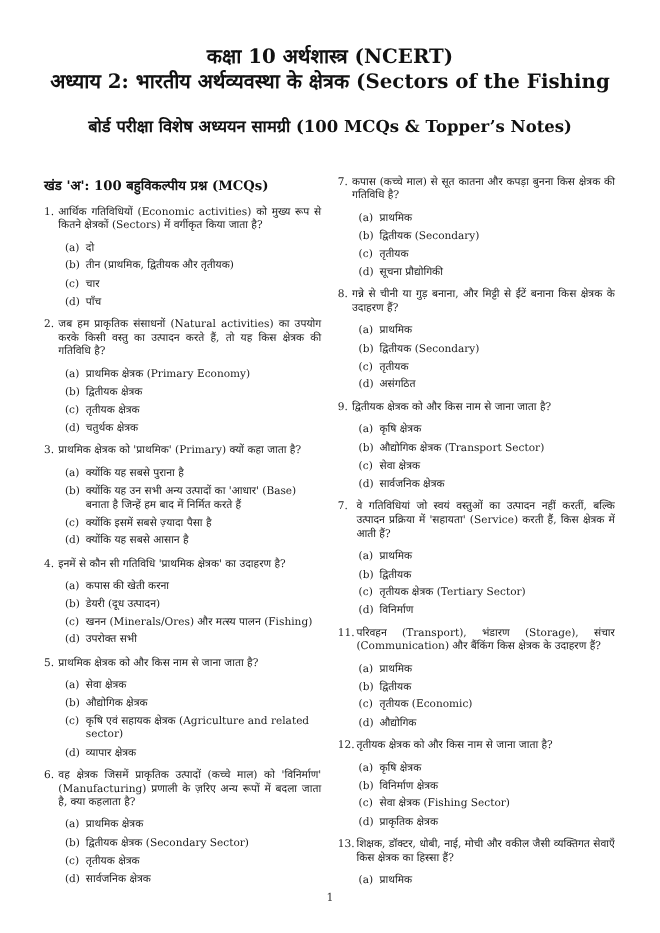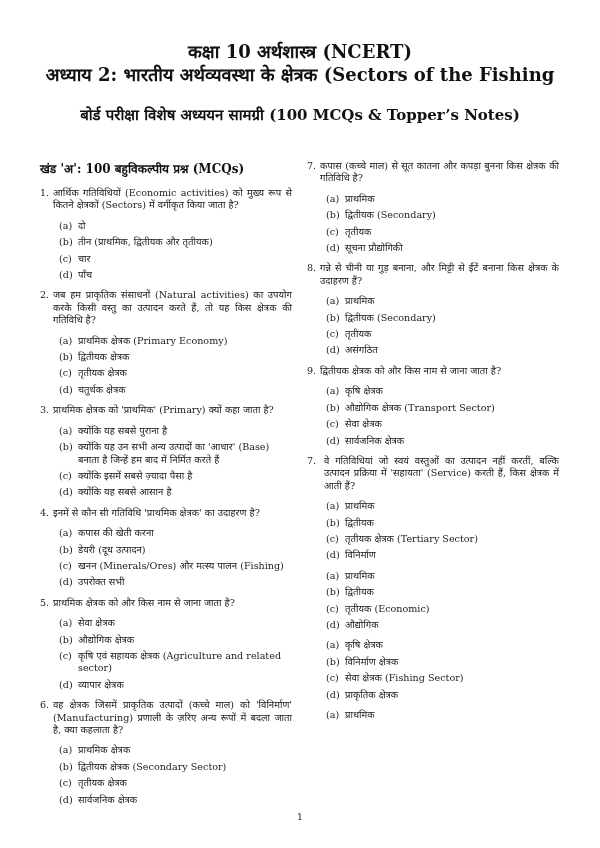--- a/index.html
+++ b/index.html
@@ -275,60 +275,72 @@
             <span class="opt-label">(c)</span>
             <span class="opt-text">तृतीयक क्षेत्रक (Tertiary Sector)</span>
           </li>
           <li class="opt">
             <span class="opt-label">(d)</span>
             <span class="opt-text">विनिर्माण</span>
           </li>
         </ul>
       </div>
       <div class="q">
+        <div class="q-row">
+          <span class="q-num wide">11.</span>
+          <span class="q-text">परिवहन (Transport), भंडारण (Storage), संचार (Communication) और बैंकिंग किस क्षेत्रक के उदाहरण हैं?</span>
+        </div>
         <ul class="opts">
           <li class="opt">
             <span class="opt-label">(a)</span>
             <span class="opt-text">प्राथमिक</span>
           </li>
           <li class="opt">
             <span class="opt-label">(b)</span>
             <span class="opt-text">द्वितीयक</span>
           </li>
           <li class="opt">
             <span class="opt-label">(c)</span>
             <span class="opt-text">तृतीयक (Economic)</span>
           </li>
           <li class="opt">
             <span class="opt-label">(d)</span>
             <span class="opt-text">औद्योगिक</span>
           </li>
         </ul>
       </div>
       <div class="q">
+        <div class="q-row">
+          <span class="q-num wide">12.</span>
+          <span class="q-text">तृतीयक क्षेत्रक को और किस नाम से जाना जाता है?</span>
+        </div>
         <ul class="opts">
           <li class="opt">
             <span class="opt-label">(a)</span>
             <span class="opt-text">कृषि क्षेत्रक</span>
           </li>
           <li class="opt">
             <span class="opt-label">(b)</span>
             <span class="opt-text">विनिर्माण क्षेत्रक</span>
           </li>
           <li class="opt">
             <span class="opt-label">(c)</span>
             <span class="opt-text">सेवा क्षेत्रक (Fishing Sector)</span>
           </li>
           <li class="opt">
             <span class="opt-label">(d)</span>
             <span class="opt-text">प्राकृतिक क्षेत्रक</span>
           </li>
         </ul>
       </div>
       <div class="q">
+        <div class="q-row">
+          <span class="q-num wide">13.</span>
+          <span class="q-text">शिक्षक, डॉक्टर, धोबी, नाई, मोची और वकील जैसी व्यक्तिगत सेवाएँ किस क्षेत्रक का हिस्सा हैं?</span>
+        </div>
         <ul class="opts">
           <li class="opt">
             <span class="opt-label">(a)</span>
             <span class="opt-text">प्राथमिक</span>
           </li>
         </ul>
       </div>
     </div>
 </div>
 

